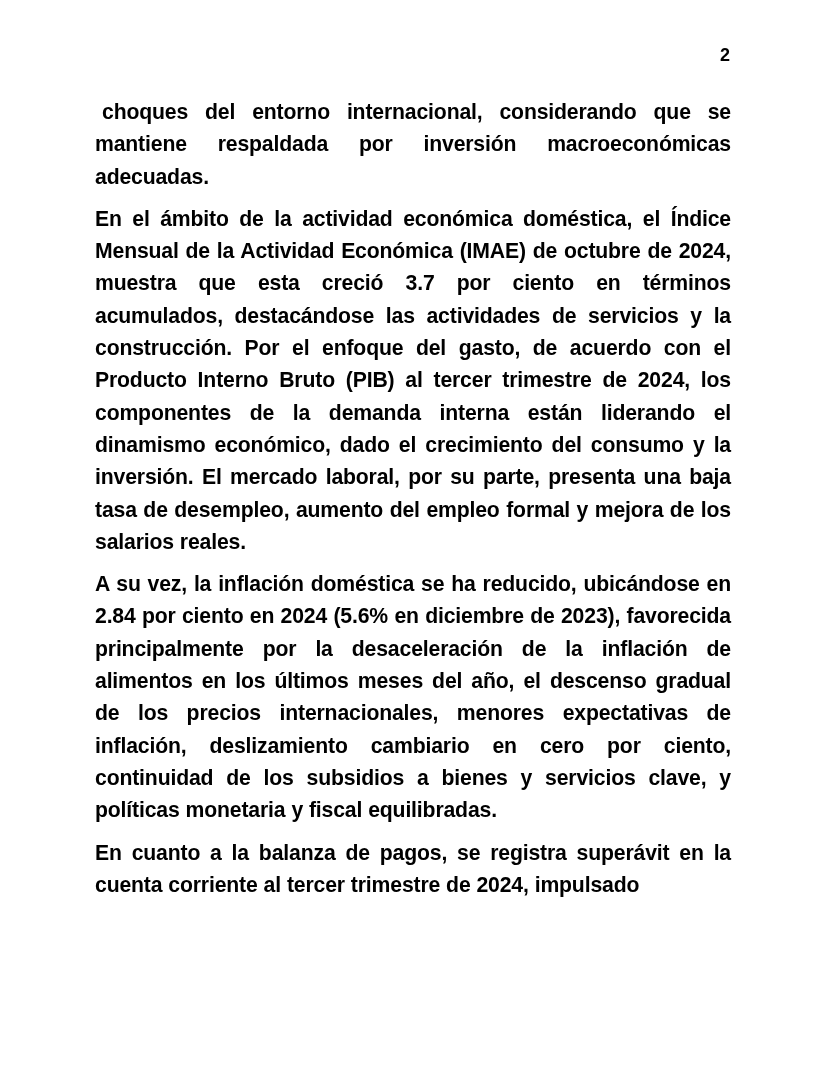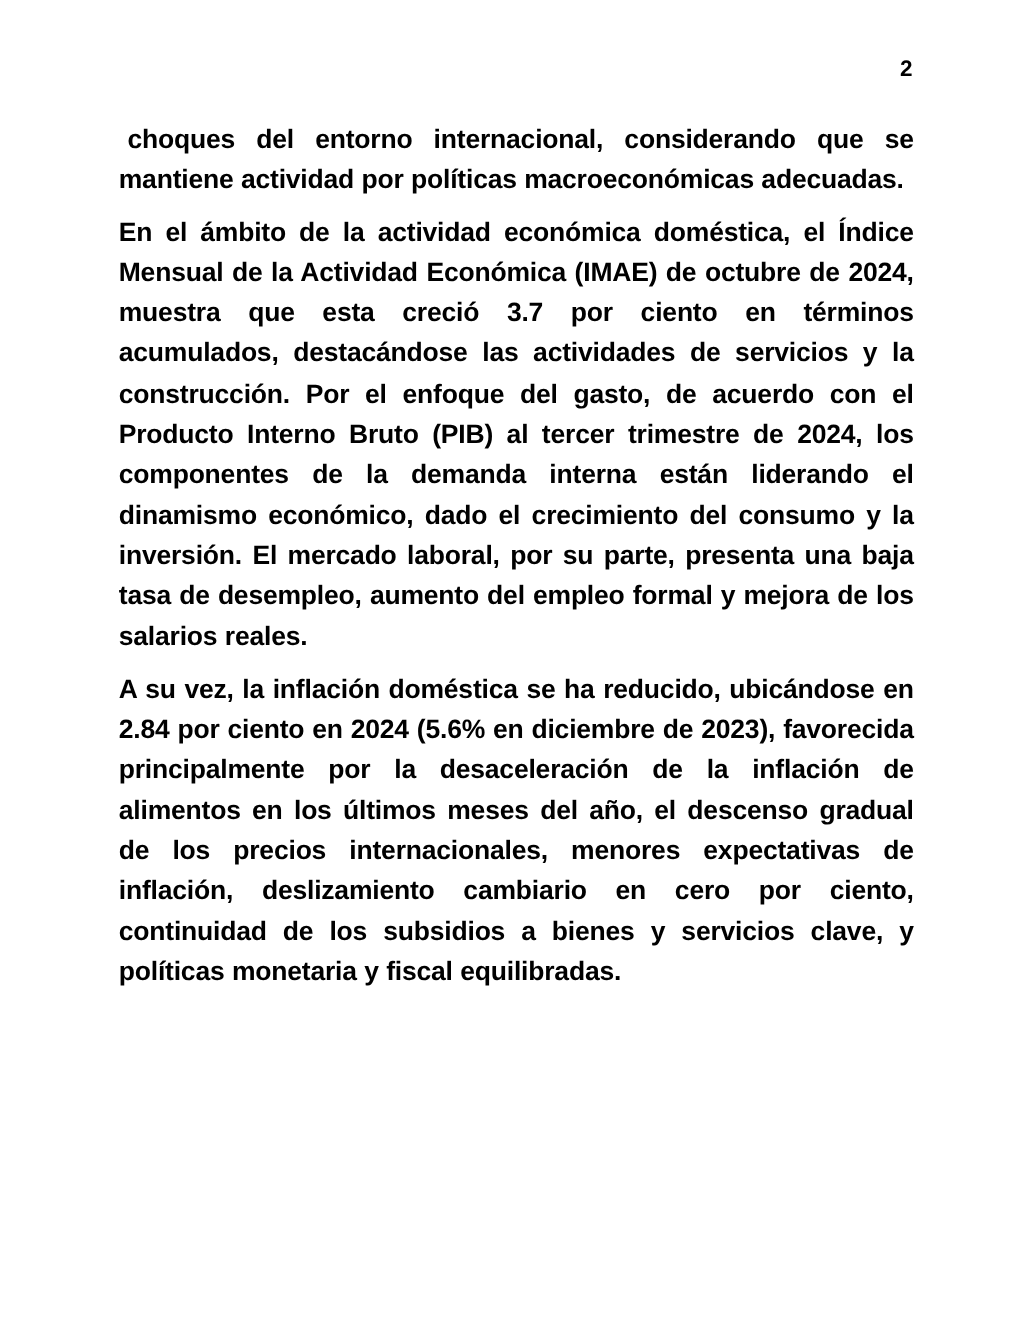--- a/index.html
+++ b/index.html
@@ -76,22 +76,23 @@
 <body>
 
 <div class="page">
 
   <div class="page-header">
     <span class="page-number">2</span>
   </div>
 
   <div class="body-text">
 
-    <p class="paragraph continuation"> choques del entorno internacional, considerando que se mantiene actividad por políticas macroeconómicas adecuadas.</p>
+    <p class="paragraph continuation"> choques del entorno internacional, considerando que se mantiene respaldada por inversión macroeconómicas adecuadas.</p>
 
     <p class="paragraph">En el ámbito de la actividad económica doméstica, el Índice Mensual de la Actividad Económica (IMAE) de octubre de 2024, muestra que esta creció 3.7 por ciento en términos acumulados, destacándose las actividades de servicios y la construcción. Por el enfoque del gasto, de acuerdo con el Producto Interno Bruto (PIB) al tercer trimestre de 2024, los componentes de la demanda interna están liderando el dinamismo económico, dado el crecimiento del consumo y la inversión. El mercado laboral, por su parte, presenta una baja tasa de desempleo, aumento del empleo formal y mejora de los salarios reales.</p>
 
     <p class="paragraph">A su vez, la inflación doméstica se ha reducido, ubicándose en 2.84 por ciento en 2024 (5.6% en diciembre de 2023), favorecida principalmente por la desaceleración de la inflación de alimentos en los últimos meses del año, el descenso gradual de los precios internacionales, menores expectativas de inflación, deslizamiento cambiario en cero por ciento, continuidad de los subsidios a bienes y servicios clave, y políticas monetaria y fiscal equilibradas.</p>
 
+    <p class="paragraph">En cuanto a la balanza de pagos, se registra superávit en la cuenta corriente al tercer trimestre de 2024, impulsado</p>
 
   </div>
 
 </div>
 
 </body></html>

